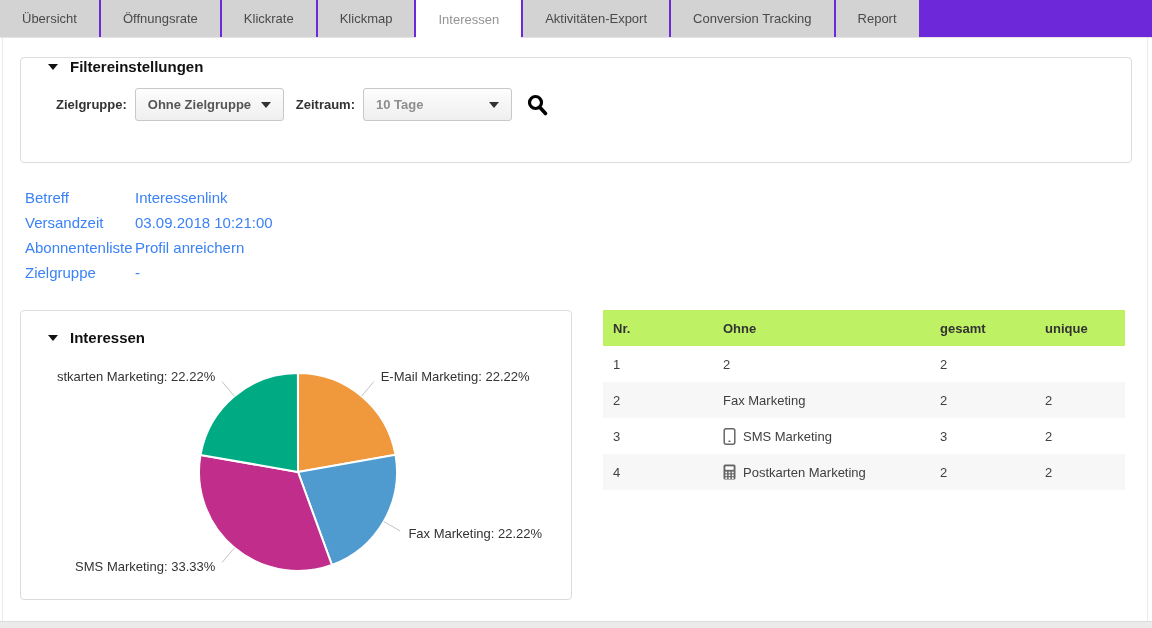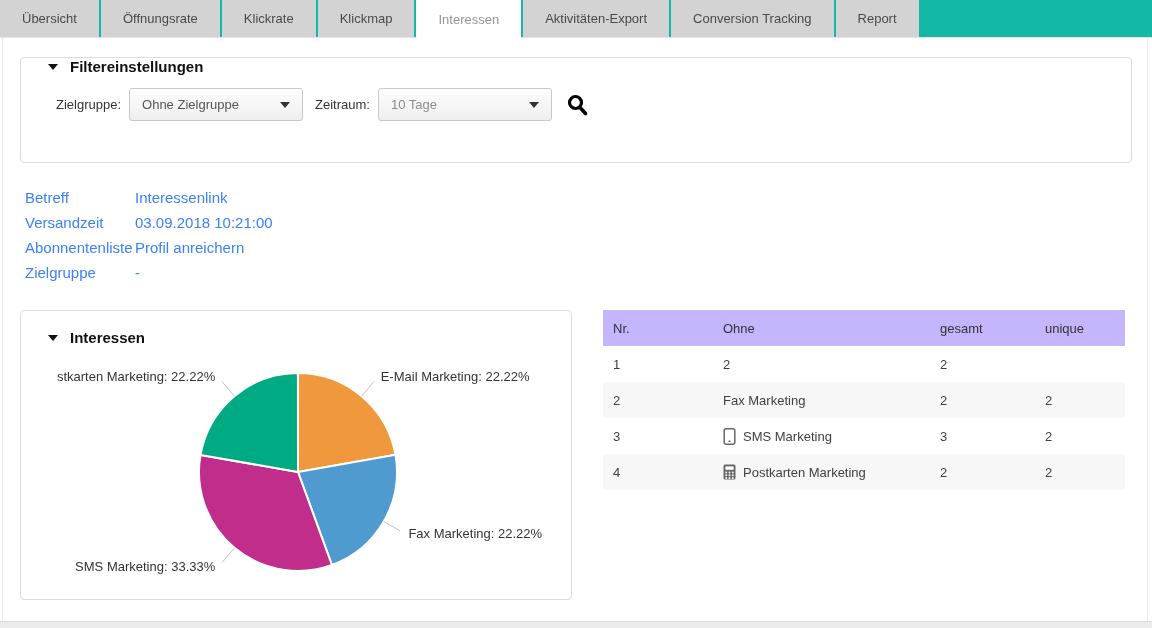--- a/index.html
+++ b/index.html
@@ -3,21 +3,21 @@
 <meta charset="utf-8">
 <style>
   * { box-sizing: border-box; }
   html,body { margin:0; padding:0; }
   body {
     width:1152px; height:628px; overflow:hidden; position:relative;
     background:#fff; font-family:"Liberation Sans", sans-serif; color:#333;
   }
 
   
-  .tabbar { display:flex; height:38px; align-items:flex-start; border-bottom:1px solid #e4e4e4; background:#14b8a6; }
+  .tabbar { display:flex; height:38px; align-items:flex-start; border-bottom:1px solid #e4e4e4; background:#6d28d9; }
   .tab {
     background:#d3d3d3; color:#4a4a4a; font-size:13px; height:37px;
     display:flex; align-items:center; justify-content:center;
     padding:0 22px; margin-right:2px; white-space:nowrap; cursor:pointer;
   }
   .tab.active { background:#fff; color:#949494; height:38px; position:relative; z-index:2; }
 
   
   .content-frame {
     position:absolute; top:38px; left:2px; right:4px; bottom:7px;
@@ -38,26 +38,26 @@
     font-size:15px; font-weight:bold; color:#111; cursor:pointer;
   }
   .tri {
     width:0; height:0; display:inline-block;
     border-left:5px solid transparent; border-right:5px solid transparent;
     border-top:6px solid #111;
   }
 
   
   .filter-panel { margin-top:19px; height:106px; padding:0 0 0 27px; }
-  .filter-row { display:flex; align-items:center; margin-top:13px; font-size:13px; color:#333; }
+  .filter-row { display:flex; align-items:center; margin-top:13px; font-size:13px; color:#333;font-weight:bold; }
   .filter-row .flabel { margin-right:8px; }
   .filter-row .flabel.first { margin-left:8px; }
   .filter-row .flabel.second { margin-left:12px; }
   .dropdown {
-    width:174px; height:33px; border:1px solid #c8c8c8; border-radius:3px;
+    width:149px; height:33px; border:1px solid #c8c8c8; border-radius:3px;
     background:linear-gradient(#fdfdfd,#efefef);
     display:flex; align-items:center; justify-content:space-between;
     padding:0 12px; cursor:pointer; font-size:13px;
   }
   .dropdown .dd-value { color:#555; }
   .dropdown.light .dd-value { color:#8e8e8e; }
   .caret {
     width:0; height:0;
     border-left:5px solid transparent; border-right:5px solid transparent;
     border-top:6px solid #333;
@@ -75,21 +75,21 @@
   .chart-panel svg { display:block; margin:2px 0 0 -27px; }
   .pie-label { font-size:13px; fill:#333; font-family:"Liberation Sans", sans-serif; }
 
   
   .itable { width:522px; margin-left:31px; font-size:13px; }
   .trow {
     display:grid; grid-template-columns:110px 217px 105px 90px;
     height:36px; align-items:center;
   }
   .trow > div { padding-left:10px; display:flex; align-items:center; }
-  .thead { background:#c4b5fd; font-weight:normal; color:#333; }
+  .thead { background:#bef264; font-weight:bold; color:#333; }
   .trow.odd  { background:#fff; color:#3f3f3f; }
   .trow.even { background:#f7f7f7; color:#3f3f3f; }
   .cell-icon { display:inline-flex; margin-right:7px; align-items:center; }
 </style>
 </head>
 <body>
 
 <div class="tabbar">
   <div class="tab">Übersicht</div>
   <div class="tab">Öffnungsrate</div>

